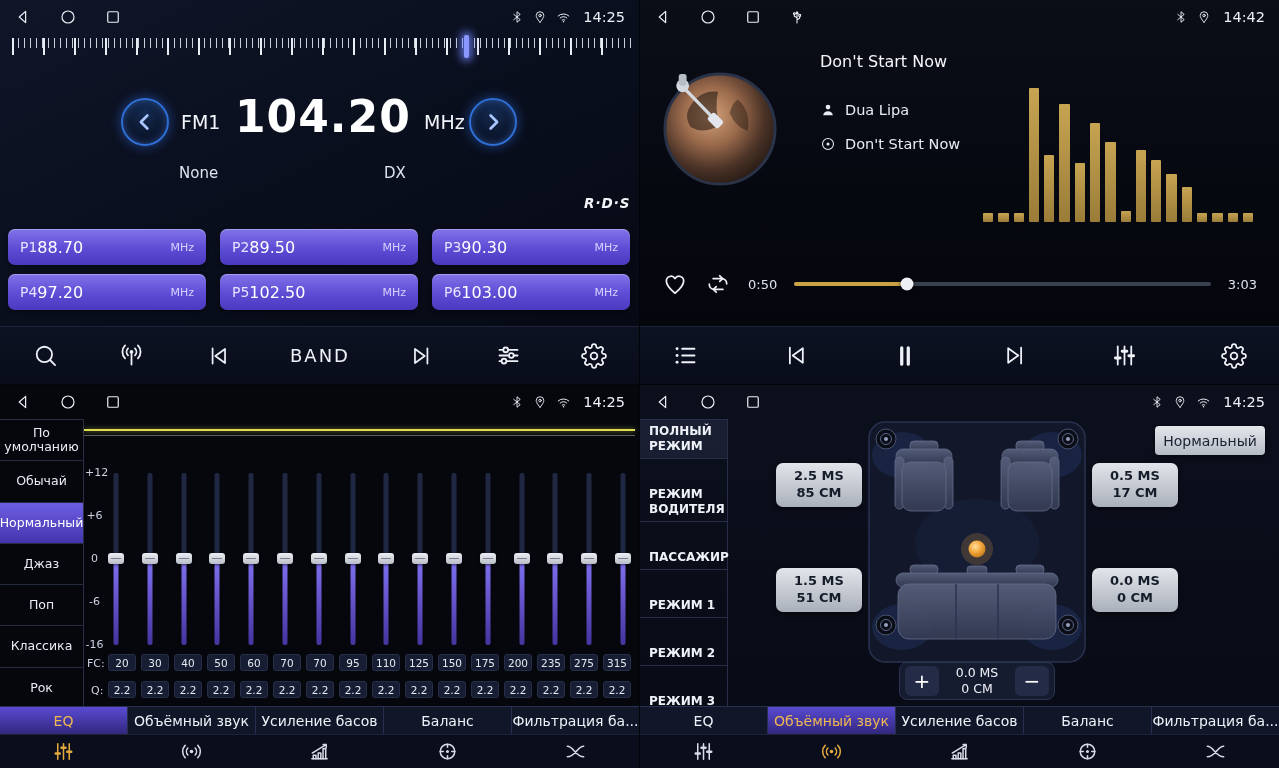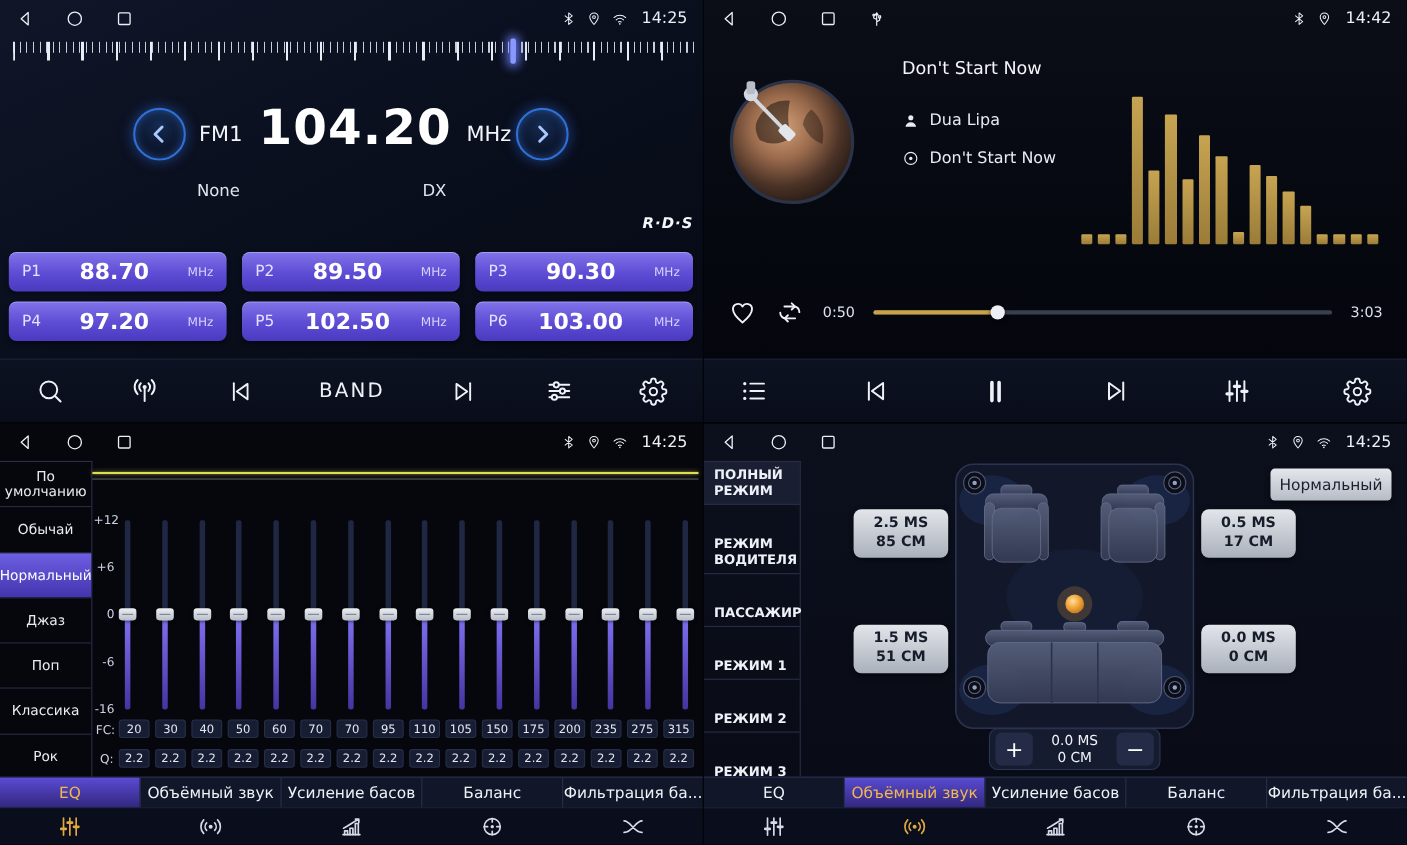--- a/index.html
+++ b/index.html
@@ -31,21 +31,21 @@
 .chev.right{left:469px;}
 .band-label{position:absolute;left:181px;top:111px;font-size:19px;color:#f2f4fa;}
 .freq-big{position:absolute;left:235px;top:91px;width:170px;text-align:center;font-size:44px;font-weight:bold;letter-spacing:1px;color:#fff;}
 .freq-unit{position:absolute;left:424px;top:111px;font-size:19px;color:#f2f4fa;}
 .stereo-label{position:absolute;left:179px;top:164px;font-size:15px;color:#dfe4ee;}
 .dx-label{position:absolute;left:384px;top:164px;font-size:15px;color:#dfe4ee;}
 .rds{position:absolute;left:584px;top:195px;font-size:13.5px;font-weight:bold;font-style:italic;letter-spacing:1px;color:#f4f6fa;}
 .presets{position:absolute;left:8px;right:9px;top:229px;display:grid;grid-template-columns:1fr 1fr 1fr;gap:9px 14px;}
 .preset{height:36px;border-radius:7px;background:linear-gradient(180deg,#8173e9 0%,#5d4cd4 55%,#4a3ac0 100%);box-shadow:inset 0 1px 0 rgba(255,255,255,.3),0 2px 4px rgba(0,0,0,.4);display:flex;align-items:center;padding:0 12px;cursor:pointer;}
 .pnum{font-size:14px;color:#e6e2ff;}
-.pfreq{flex:1;text-align:center;font-size:20px;font-weight:bold;color:#fff;}
+.pfreq{flex:1;font-size:16px;font-weight:normal;color:#fff;}
 .punit{font-size:11px;color:#d8d2ff;}
 .toolbar{position:absolute;left:0;right:0;bottom:0;height:58px;background:linear-gradient(180deg,#0d1222 0%,#090d1a 100%);border-top:1px solid #1d2439;display:flex;align-items:center;justify-content:space-between;padding:0 32px;color:#eef1f7;}
 .toolbar .icon{cursor:pointer;}
 .band-btn{font-size:18px;letter-spacing:2px;cursor:pointer;}
 
 
 .album{position:absolute;left:21px;top:70px;width:118px;height:118px;}
 .song-title{position:absolute;left:180px;top:52px;font-size:16px;color:#f4f6fa;}
 .meta-row{position:absolute;left:180px;display:flex;align-items:center;gap:9px;font-size:14.5px;color:#e8ebf2;}
 .artist-row{top:102px;}
@@ -58,21 +58,21 @@
 .progress{flex:1;height:4px;border-radius:2px;background:#394050;position:relative;cursor:pointer;}
 .progress .fill{position:absolute;left:0;top:0;bottom:0;border-radius:2px;background:var(--gold,#c9a246);}
 .progress .knob{position:absolute;top:50%;transform:translate(-50%,-50%);width:13px;height:13px;border-radius:50%;background:#edeff4;box-shadow:0 1px 4px rgba(0,0,0,.7);}
 
 
 .eq-sidebar{position:absolute;left:0;top:34px;width:84px;height:290px;display:flex;flex-direction:column;border-right:1px solid #272e46;border-top:1px solid #272e46;}
 .eq-preset{flex:1;display:flex;align-items:center;justify-content:center;text-align:center;padding:2px 21px;font-size:12.5px;line-height:1.15;color:#e9ecf3;border-bottom:1px solid #252c42;cursor:pointer;}
 .eq-preset.active{background:linear-gradient(180deg,#6d5fe2 0%,#4334ae 100%);color:#fff;}
 .eq-line-y{position:absolute;left:84px;right:4px;top:44px;height:2px;background:#dedc52;box-shadow:0 0 5px rgba(230,230,90,.6);}
 .eq-line-w{position:absolute;left:84px;right:4px;top:50px;height:1px;background:rgba(255,255,255,.35);}
-.db-label{position:absolute;left:85px;width:19px;text-align:right;font-size:11px;color:#ccd2e2;}
+.db-label{position:absolute;left:85px;width:19px;text-align:center;font-size:11px;color:#ccd2e2;}
 .eq-sliders{position:absolute;left:108px;right:8px;top:88px;height:172px;display:flex;justify-content:space-between;}
 .eq-band{position:relative;width:16px;height:100%;cursor:pointer;}
 .eq-track{position:absolute;left:50%;transform:translateX(-50%);top:0;bottom:0;width:5px;border-radius:2px;}
 .eq-handle{position:absolute;left:0;width:16px;height:11px;border-radius:3px;background:linear-gradient(180deg,#eceef2 0%,#b8bec9 100%);box-shadow:0 1px 3px rgba(0,0,0,.6);cursor:grab;}
 .eq-handle::after{content:"";position:absolute;left:3px;right:3px;top:5px;height:1px;background:#7a8090;}
 .param-label{position:absolute;font-size:11px;color:#ccd2e2;}
 .param-label.fc{left:87px;top:272px;}
 .param-label.q{left:91px;top:299px;}
 .param-chips{position:absolute;left:108px;right:8px;display:flex;justify-content:space-between;}
 .param-chips.fc{top:269px;}
@@ -535,21 +535,21 @@
     <div class="param-chips fc" id="fc-chips">
         <span class="param-chip">20</span>
         <span class="param-chip">30</span>
         <span class="param-chip">40</span>
         <span class="param-chip">50</span>
         <span class="param-chip">60</span>
         <span class="param-chip">70</span>
         <span class="param-chip">70</span>
         <span class="param-chip">95</span>
         <span class="param-chip">110</span>
-        <span class="param-chip">105</span>
+        <span class="param-chip">125</span>
         <span class="param-chip">150</span>
         <span class="param-chip">175</span>
         <span class="param-chip">200</span>
         <span class="param-chip">235</span>
         <span class="param-chip">275</span>
         <span class="param-chip">315</span>
       </div>
     <span class="param-label q">Q:</span>
     <div class="param-chips q" id="q-chips">
         <span class="param-chip">2.2</span>

